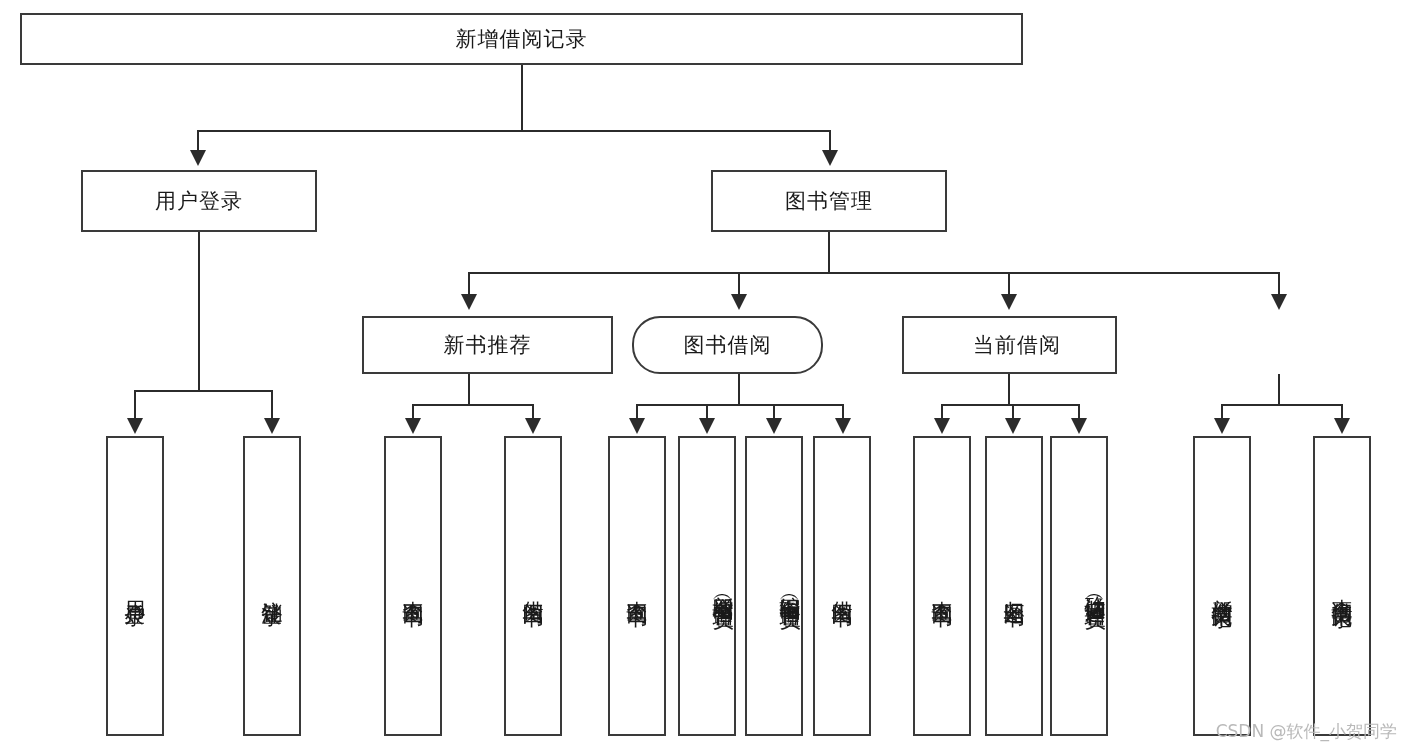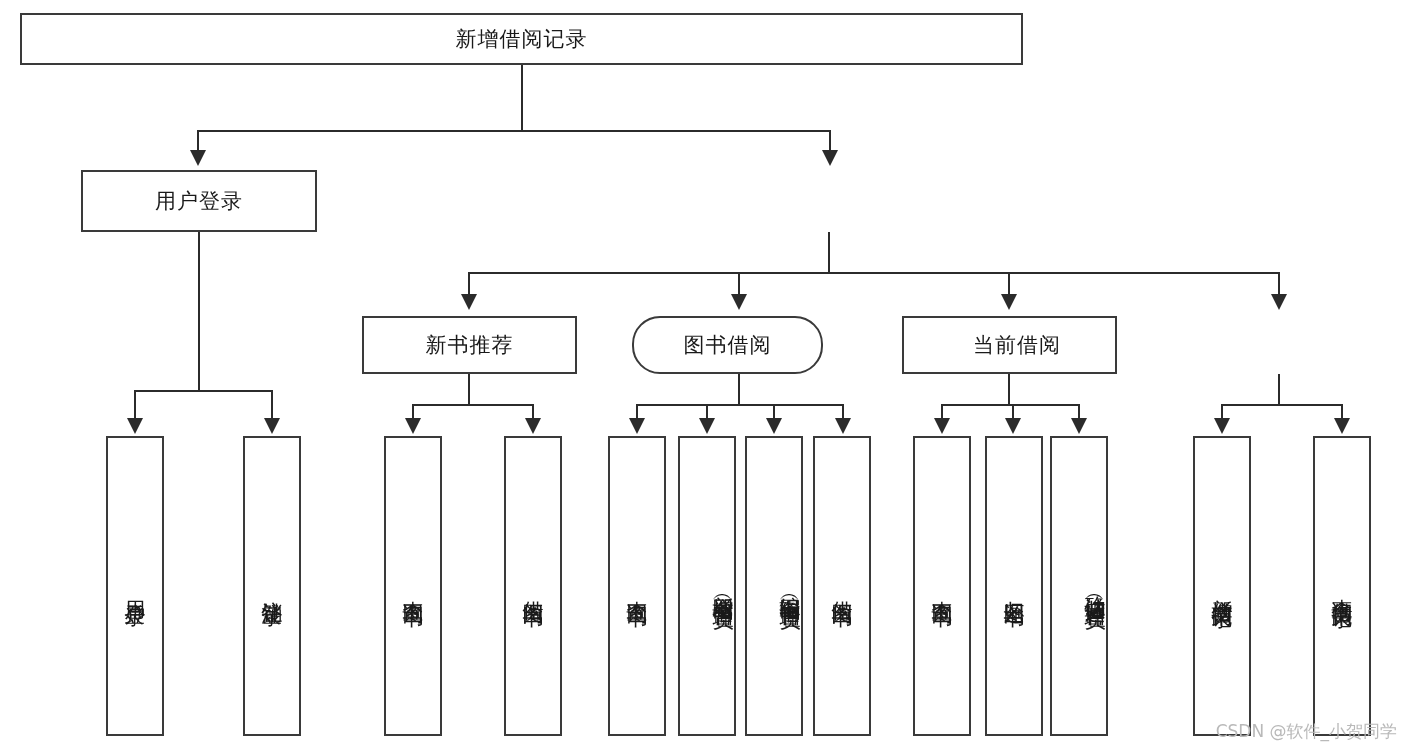--- a/index.html
+++ b/index.html
@@ -93,20 +93,23 @@
   <div class="hline" style="left:197px; top:130px; width:634px;"></div>
 
   <div class="vline" style="left:197px; top:130px; height:22px;"></div>
   <div class="arrow" style="left:190px; top:150px;"></div>
   <div class="vline" style="left:829px; top:130px; height:22px;"></div>
   <div class="arrow" style="left:822px; top:150px;"></div>
 
   <div class="node horiz" style="left:81px; top:170px; width:236px; height:62px;">
     <span>用户登录</span>
   </div>
+  <div class="node horiz" style="left:711px; top:170px; width:236px; height:62px;">
+    <span>图书管理</span>
+  </div>
 
   <div class="vline" style="left:198px; top:232px; height:158px;"></div>
   <div class="hline" style="left:134px; top:390px; width:137px;"></div>
   <div class="vline" style="left:134px; top:390px; height:30px;"></div>
   <div class="arrow" style="left:127px; top:418px;"></div>
   <div class="vline" style="left:271px; top:390px; height:30px;"></div>
   <div class="arrow" style="left:264px; top:418px;"></div>
 
   <div class="node vert midalign" style="left:106px; top:436px; width:58px; height:300px;">
     <span>用户登录</span>
@@ -120,21 +123,21 @@
 
   <div class="vline" style="left:468px; top:272px; height:24px;"></div>
   <div class="arrow" style="left:461px; top:294px;"></div>
   <div class="vline" style="left:738px; top:272px; height:24px;"></div>
   <div class="arrow" style="left:731px; top:294px;"></div>
   <div class="vline" style="left:1008px; top:272px; height:24px;"></div>
   <div class="arrow" style="left:1001px; top:294px;"></div>
   <div class="vline" style="left:1278px; top:272px; height:24px;"></div>
   <div class="arrow" style="left:1271px; top:294px;"></div>
 
-  <div class="node horiz" style="left:362px; top:316px; width:215px; height:58px;">
+  <div class="node horiz" style="left:362px; top:316px; width:251px; height:58px;">
     <span>新书推荐</span>
   </div>
   <div class="node horiz" style="left:632px; top:316px; width:191px; height:58px;border-radius:28px;">
     <span>图书借阅</span>
   </div>
   <div class="node horiz" style="left:902px; top:316px; width:215px; height:58px;padding-left:15px;">
     <span>当前借阅</span>
   </div>
 
   <div class="vline" style="left:468px; top:374px; height:30px;"></div>

